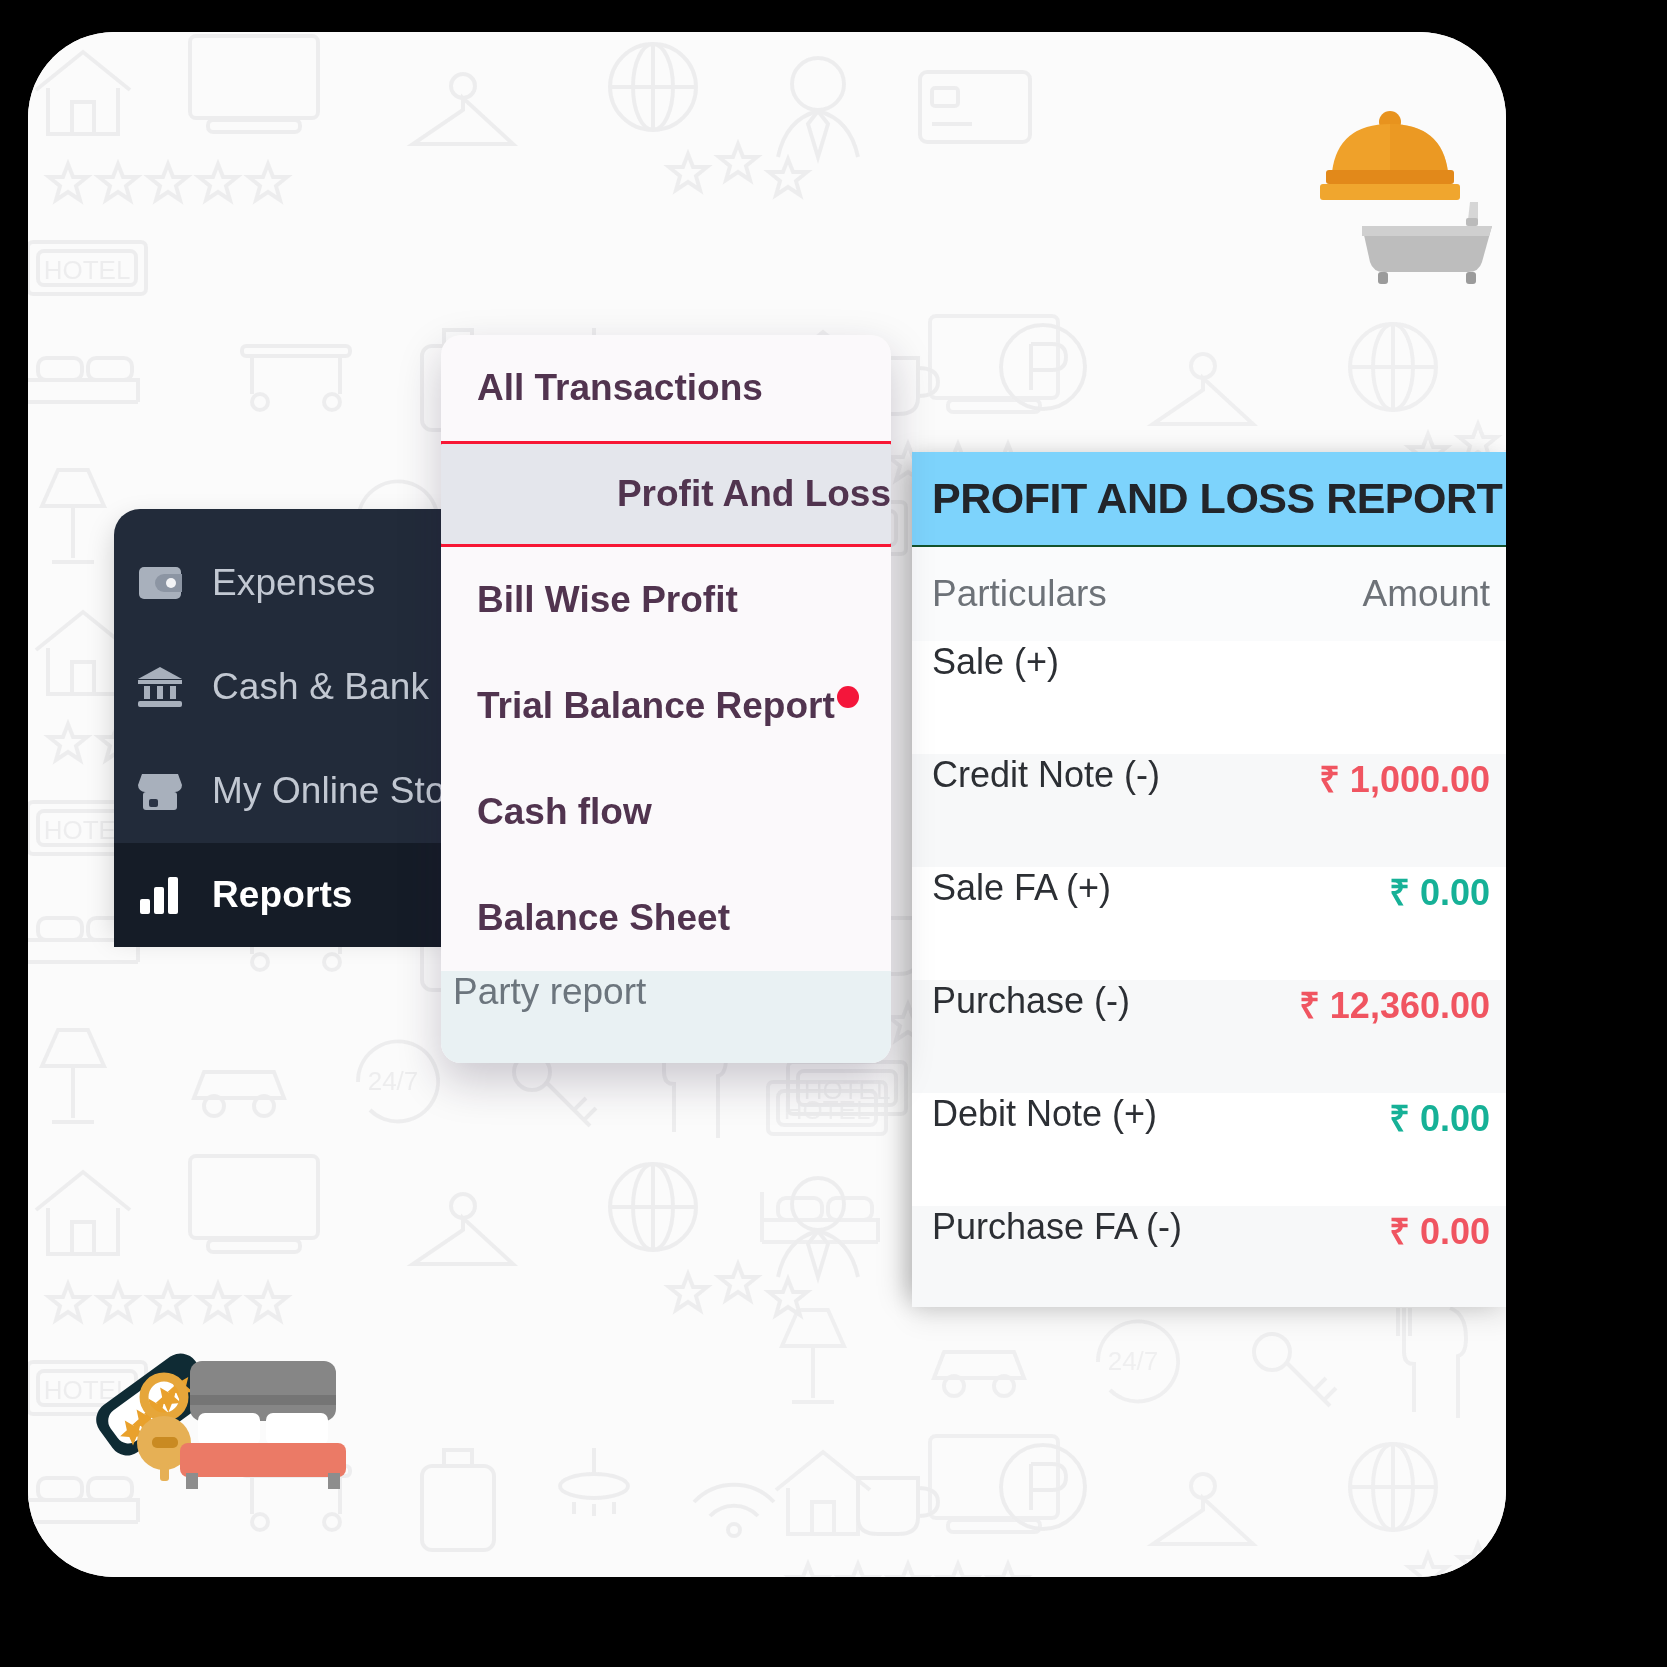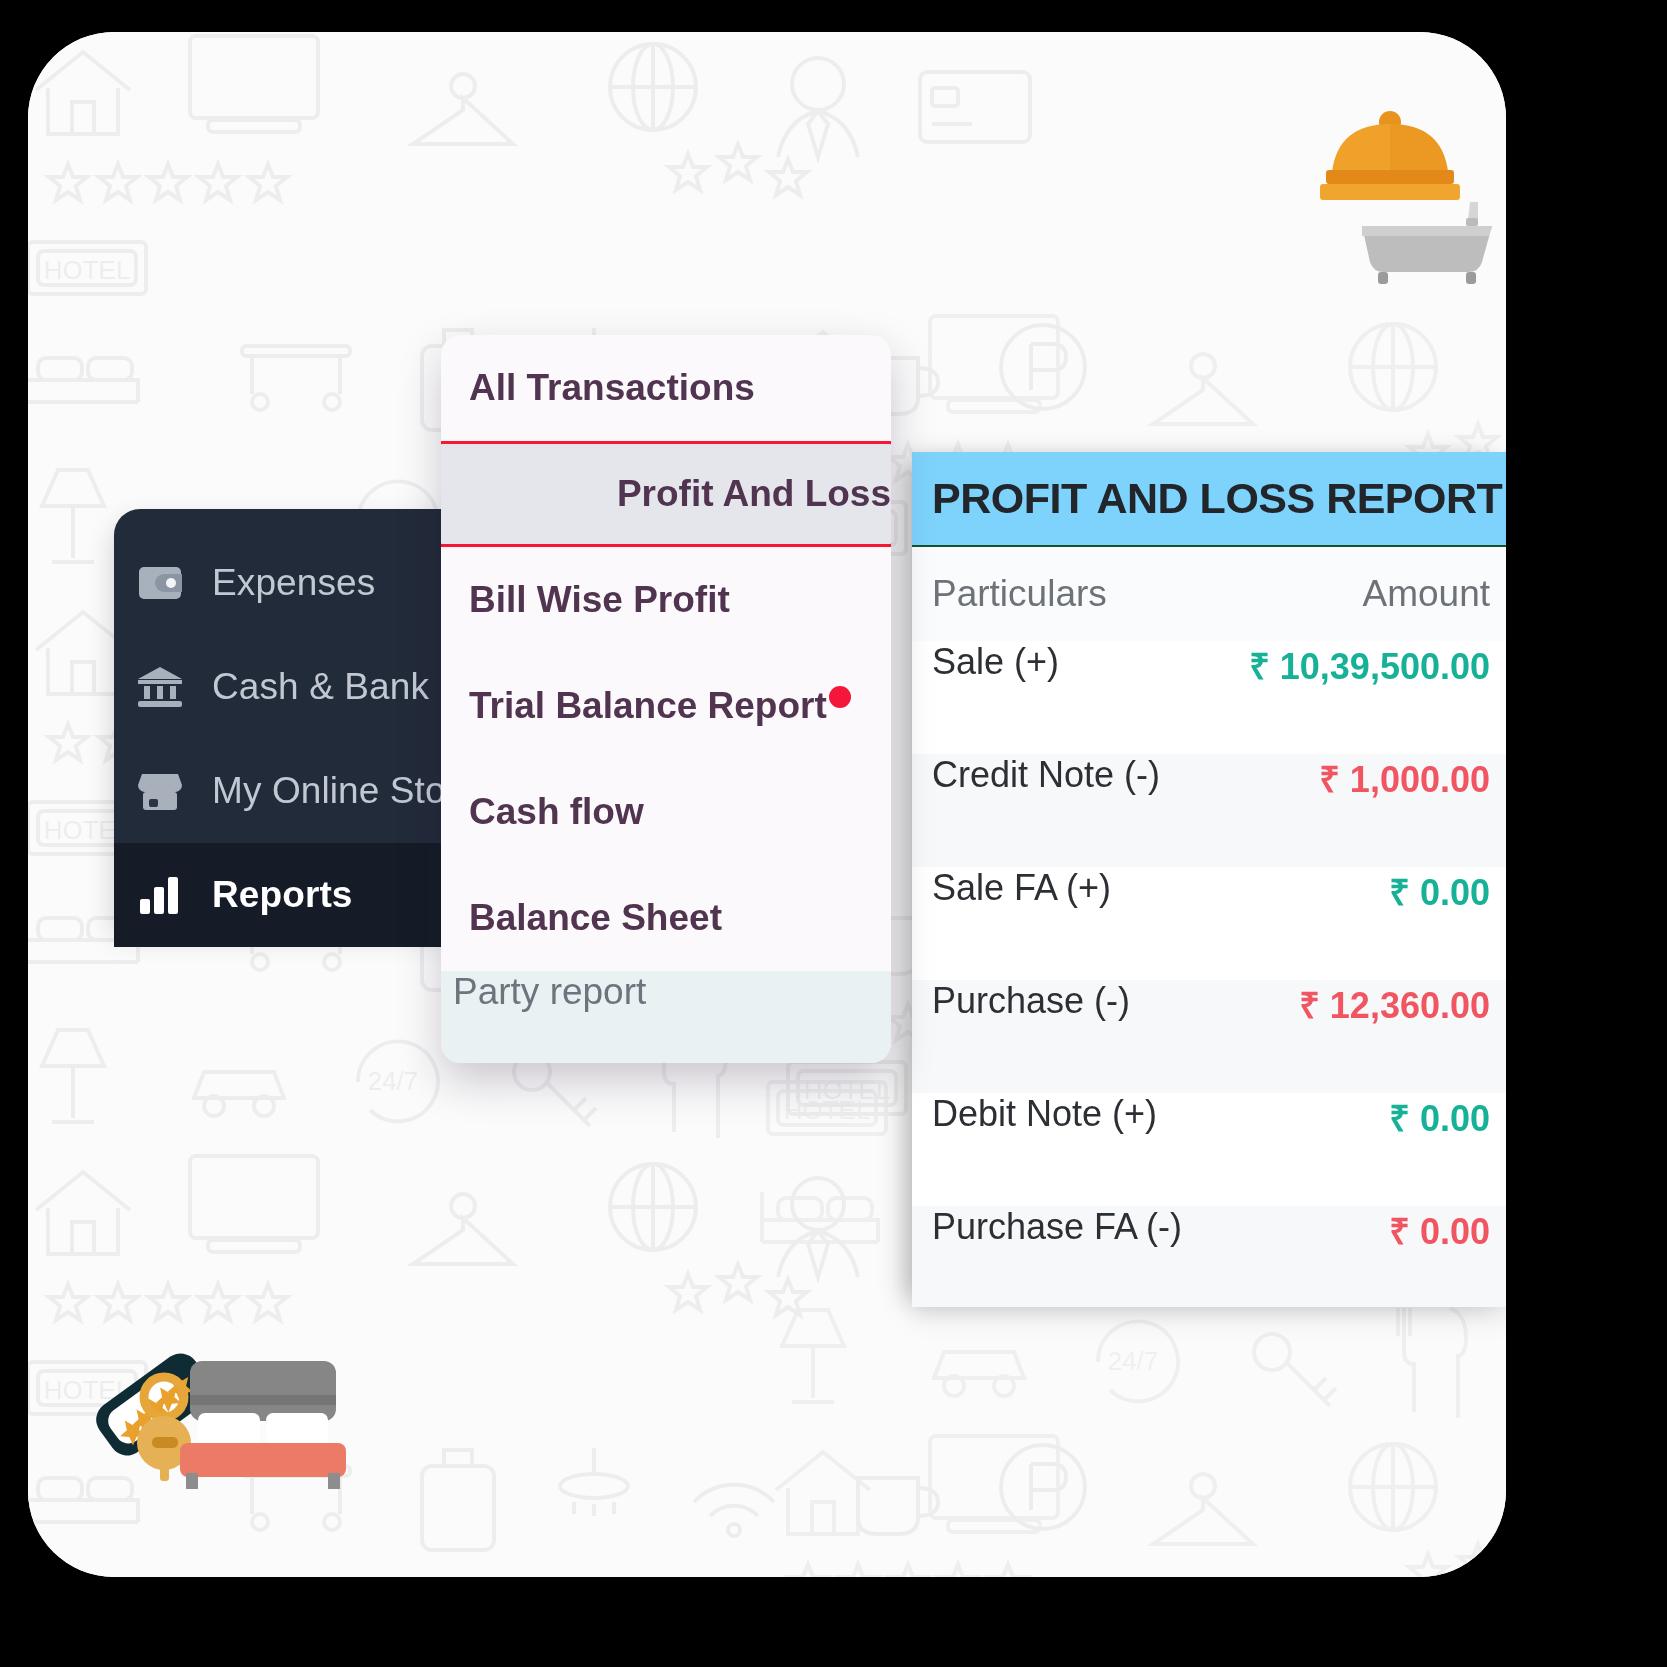--- a/index.html
+++ b/index.html
@@ -94,21 +94,21 @@
     border-radius: 20px;
     background: #fbf9fb;
     box-shadow: 0 18px 44px rgba(30,20,50,0.22);
     overflow: hidden;
     z-index: 20;
   }
   .dd-item {
     display: flex;
     align-items: center;
     height: 106px;
-    padding-left: 28px;
+    padding-left: 36px;
     font-size: 37px;
     font-weight: bold;
     color: #51344f;
     position: relative;
     white-space: nowrap;
   }
   .dd-item.selected {
     background: #e4e6ec;
     border-top: 3px solid #f71735;
     border-bottom: 3px solid #f71735;
@@ -483,21 +483,20 @@
 
       <div class="report-title">PROFIT AND LOSS REPORT</div>
 
       <div class="report-headrow">
         <div>Particulars</div>
         <div>Amount</div>
       </div>
 
       <div class="report-row">
         <span class="rr-label">Sale (+)</span>
-        <span class="rr-amount pos">₹ 10,39,500.00</span>
       </div>
 
       <div class="report-row alt">
         <span class="rr-label">Credit Note (-)</span>
         <span class="rr-amount neg">₹ 1,000.00</span>
       </div>
 
       <div class="report-row">
         <span class="rr-label">Sale FA (+)</span>
         <span class="rr-amount pos">₹ 0.00</span>

